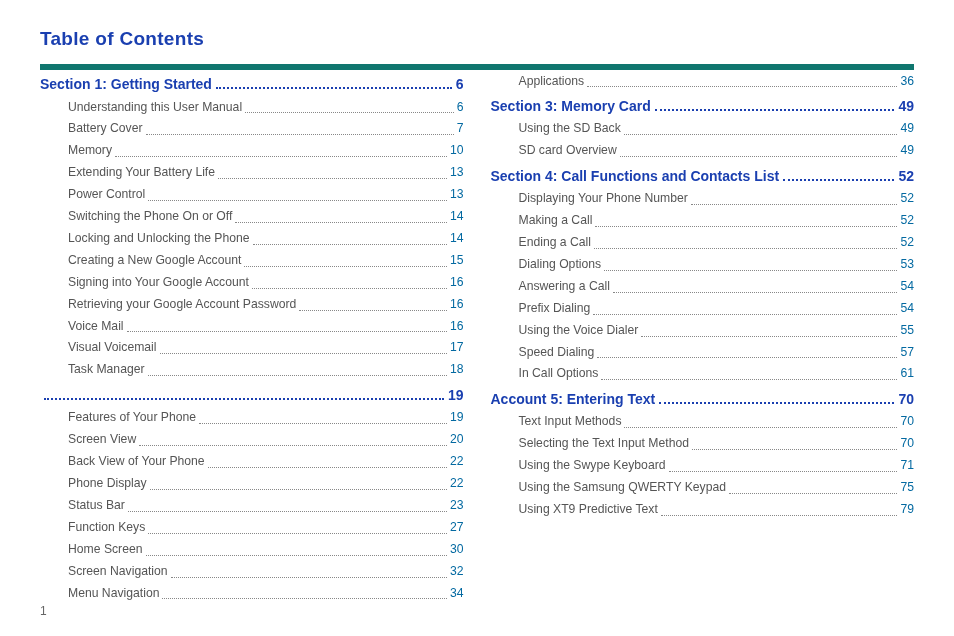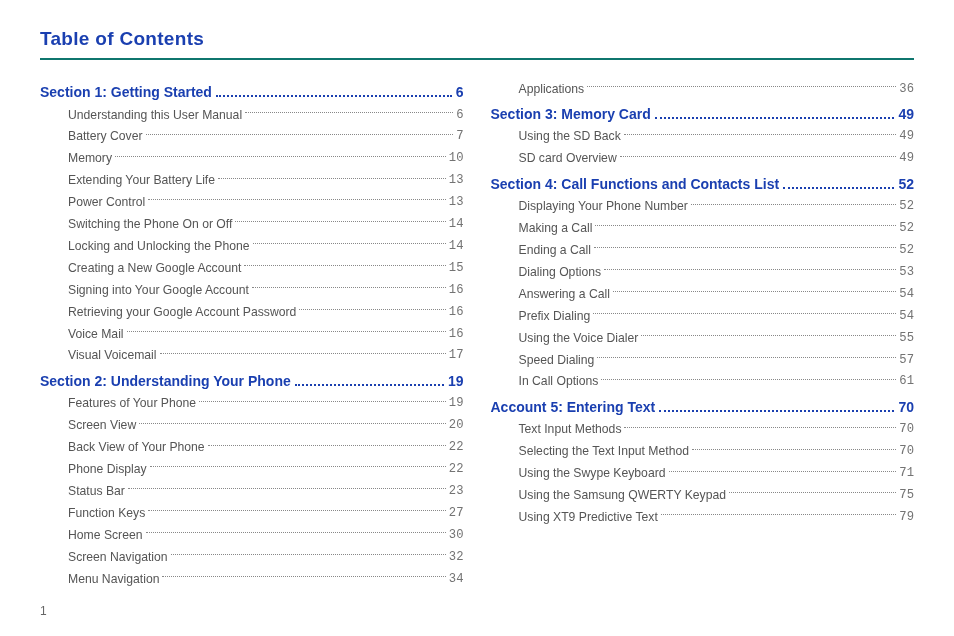--- a/index.html
+++ b/index.html
@@ -11,23 +11,22 @@
       color: #333;
       padding: 28px 40px 20px 40px;
       position: relative;
     }
     h1.title {
       color: #1a3fb0;
       font-size: 19px;
       font-weight: 900;
       font-family: "Arial Black", Arial, sans-serif;
       letter-spacing: 0.3px;
-      padding-bottom: 8px;
-      border-bottom: 2px solid #0f766e;
-      margin-bottom: 18px;
+      padding-bottom: 14px;
+      border-bottom: 6px solid #0f766e;
     }
     .columns {
       display: flex;
       gap: 27px;
     }
     .col {
       flex: 1;
       min-width: 0;
     }
     .section-row {
@@ -43,36 +42,36 @@
     .section-row .dots {
       flex: 1;
       border-bottom: 2px dotted #1a3fb0;
       margin: 0 4px 3px 4px;
       min-width: 6px;
       height: 0.6em;
     }
     .section-row .page { white-space: nowrap; }
     .entry-row {
       display: flex;
-      align-items: flex-start;
+      align-items: flex-end;
       color: #555;
       font-size: 12.2px;
       margin-left: 28px;
       line-height: 1.55;
       padding: 1.5px 0;
     }
     .entry-row .label { white-space: nowrap; }
     .entry-row .dots {
       flex: 1;
       border-bottom: 1.4px dotted #888;
       margin: 0 3px 3px 3px;
       min-width: 6px;
       height: 0.6em;
     }
-    .entry-row .page { white-space: nowrap; color: #737373; font-family: Liberation Mono, monospace; }
+    .entry-row .page { white-space: nowrap; color: #0369a1; }
     .page-number {
       position: absolute;
       left: 40px;
       bottom: 18px;
       font-size: 12px;
       color: #666;
     }
   </style>
 </head>
 <body>
@@ -139,22 +138,26 @@
       <div class="entry-row">
         <span class="label">Voice Mail</span>
         <span class="dots"></span>
         <span class="page">16</span>
       </div>
       <div class="entry-row">
         <span class="label">Visual Voicemail</span>
         <span class="dots"></span>
         <span class="page">17</span>
       </div>
-      <div class="section-row">
-        <span class="label">Section 2:  Understanding Your Phone</span>
+      <div class="entry-row">
+        <span class="label">Task Manager</span>
+        <span class="dots"></span>
+        <span class="page">18</span>
+      </div>
+      <div class="section-row">
         <span class="dots"></span>
         <span class="page">19</span>
       </div>
       <div class="entry-row">
         <span class="label">Features of Your Phone</span>
         <span class="dots"></span>
         <span class="page">19</span>
       </div>
       <div class="entry-row">
         <span class="label">Screen View</span>

